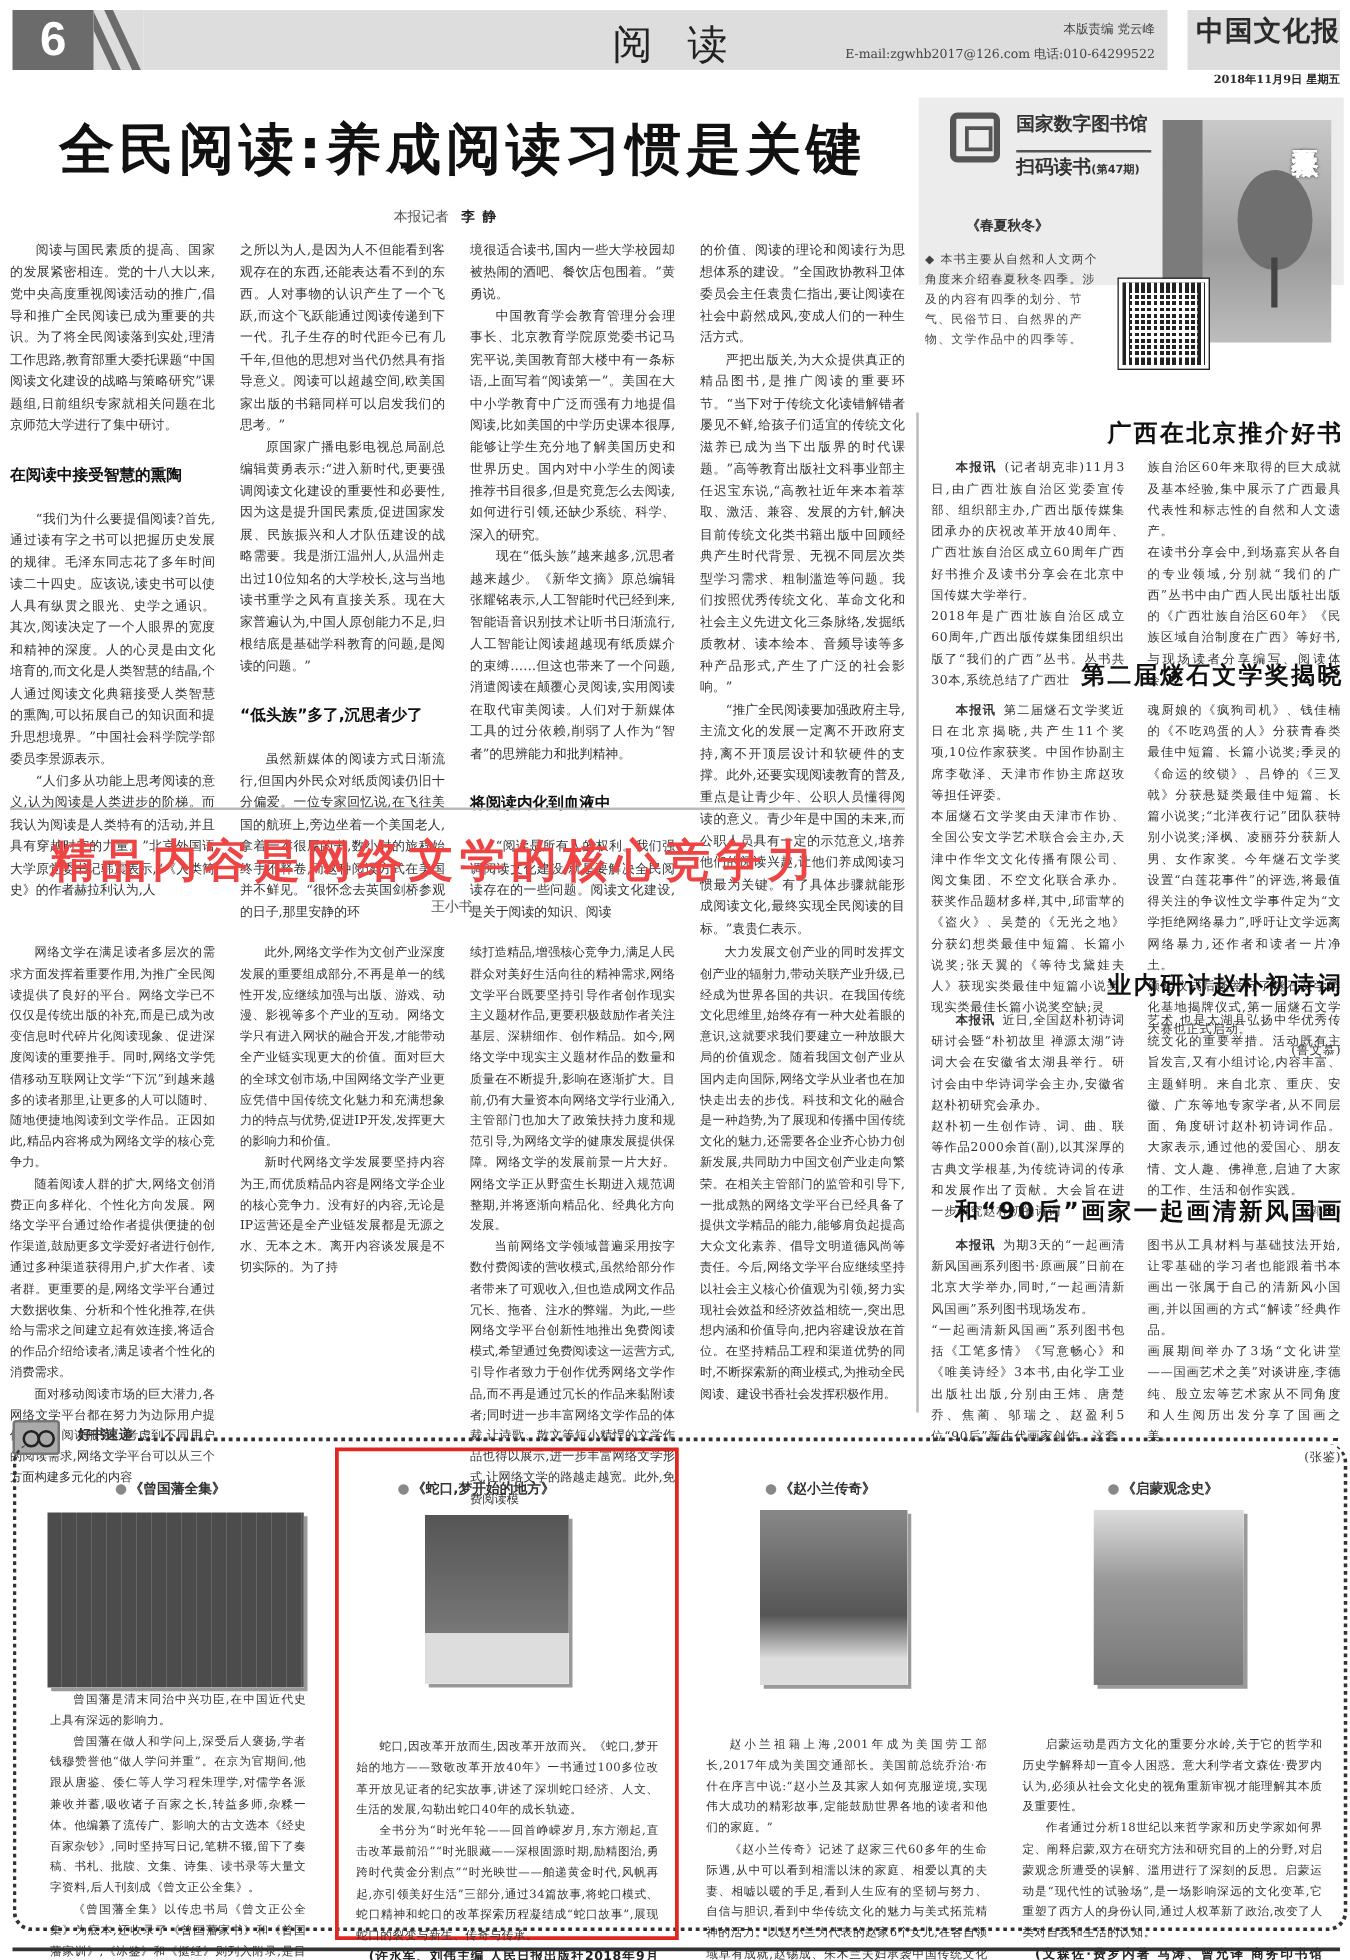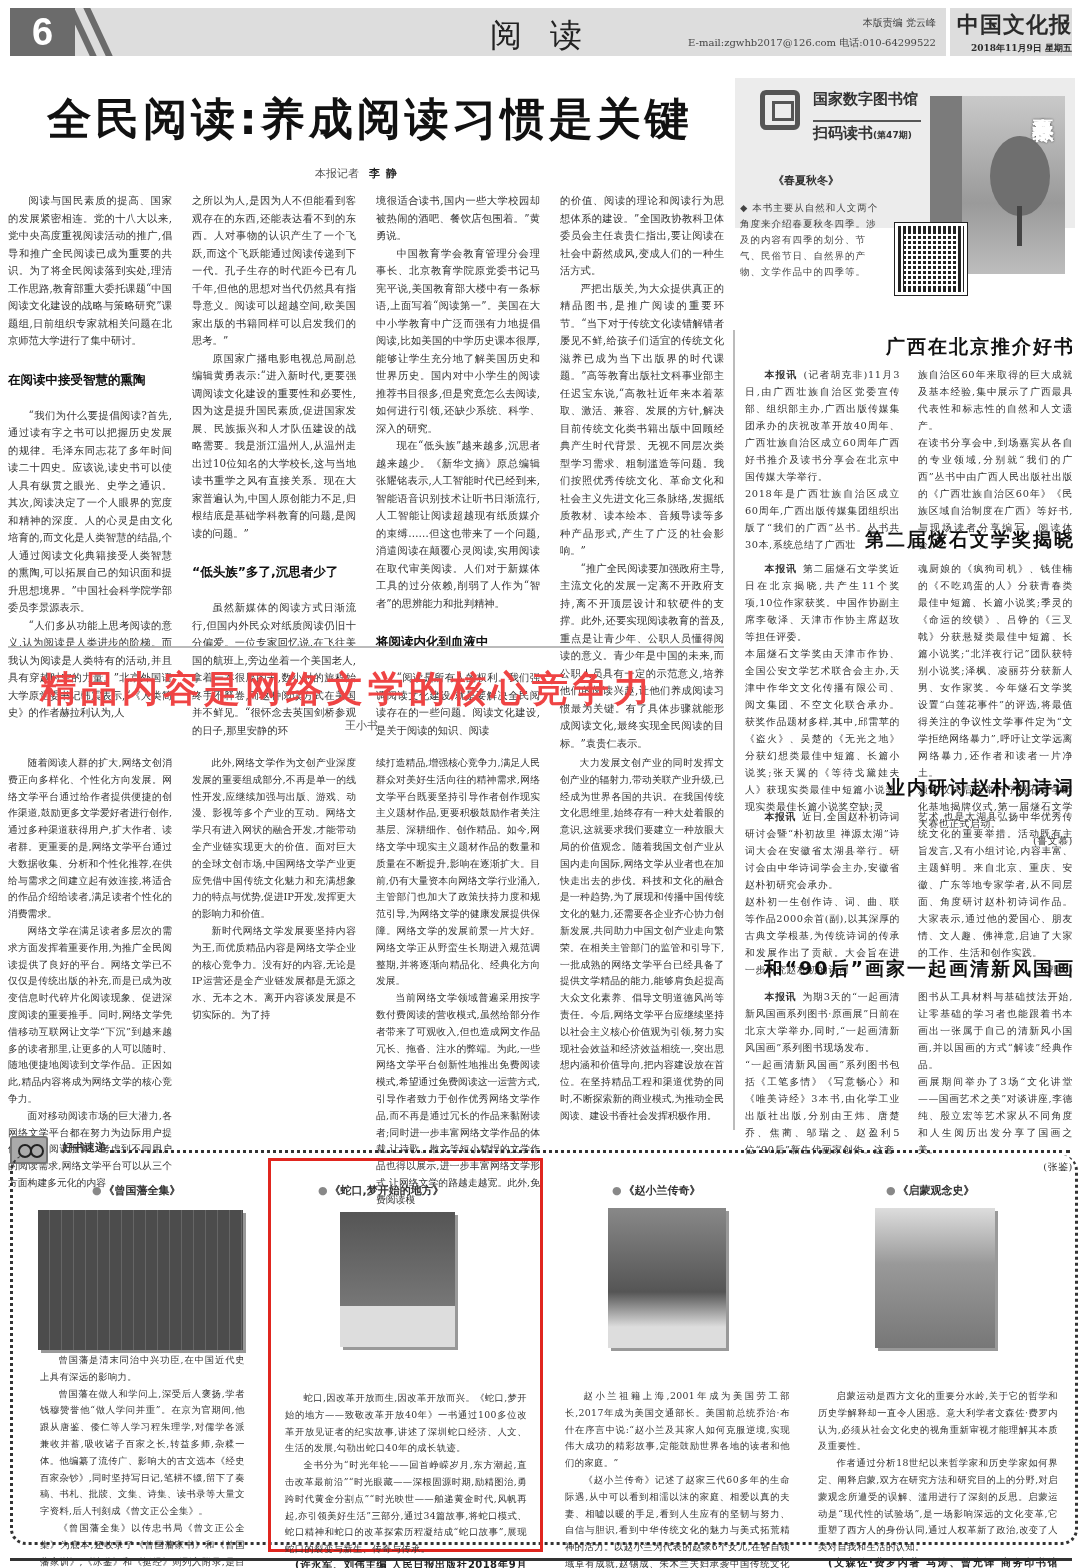--- a/index.html
+++ b/index.html
@@ -2,27 +2,27 @@
 <html><head>
 <meta charset="utf-8">
 <style>
 *{box-sizing:border-box;margin:0;padding:0}
 body{width:1080px;height:1568px;background:#fff;font-family:"DejaVu Sans",sans-serif;color:#2a2a2a;position:relative;overflow:hidden}
 .masthead{position:absolute;left:10px;top:8px;width:1062px;height:48px;display:flex}
 .pgnum{width:65px;height:48px;background:#6b6b6b;color:#fff;font:bold 38px "Liberation Sans",sans-serif;display:flex;align-items:center;justify-content:center}
 .slash{width:40px;height:48px;background:#ddd;position:relative;overflow:hidden}
 .slash:before,.slash:after{content:"";position:absolute;top:-5px;width:7px;height:60px;background:#6b6b6b;transform:skewX(25deg)}
 .slash:before{left:4px}.slash:after{left:20px}
-.mh-band{flex:1;background:#ddd;position:relative;margin-right:4px}
+.mh-band{flex:1;background:#ddd;position:relative;margin-right:16px}
 .mh-section{position:absolute;left:375px;top:6px;font:32px "DejaVu Serif",serif;letter-spacing:28px;color:#222}
 .mh-editor{position:absolute;right:10px;top:8px;font-size:10px;color:#444}
 .mh-contact{position:absolute;right:10px;top:28px;font:10px "DejaVu Serif",serif;color:#444}
 .mh-logo{width:122px;background:#ddd;text-align:right}
 .logo-text{font:bold 22px "DejaVu Serif",serif;margin-top:2px;letter-spacing:1px}
-.logo-date{font:bold 9px "DejaVu Serif",serif;margin-top:2px}
+.logo-date{font:bold 9px "DejaVu Serif",serif;margin-top:17px}
 .headline{position:absolute;left:30px;top:90px;width:680px;font:bold 44px "DejaVu Sans",sans-serif;letter-spacing:4px;color:#111;text-align:center}
 .byline{position:absolute;font-size:11px;color:#555}
 .byline b{color:#222;margin-left:10px;letter-spacing:6px}
 .col{position:absolute;font:10.3px/17.5px "DejaVu Serif",serif;color:#333;text-align:justify}
 .col p{text-indent:2em}
 .subhead{font:bold 12.5px "DejaVu Sans",sans-serif;color:#111;margin:22px 0 18px;text-indent:0 !important}
 .hr{position:absolute;background:#bbb;height:2px}
 .vr{position:absolute;background:#bbb;width:2px}
 .sidebox{position:absolute;left:735px;top:78px;width:340px;height:150px;background:#ececec}
 .sb-logo{position:absolute;left:25px;top:12px;width:40px;height:40px;border:5px solid #555;border-radius:6px}
@@ -162,22 +162,22 @@
   </div>
 <div class="rcol" style="left:918px;top:988px;width:155px">
     <p style="text-indent:0;white-space:pre-line">图书从工具材料与基础技法开始,让零基础的学习者也能跟着书本画出一张属于自己的清新风小国画,并以国画的方式“解读”经典作品。
 画展期间举办了3场“文化讲堂——国画艺术之美”对谈讲座,李德纯、殷立宏等艺术家从不同角度和人生阅历出发分享了国画之美。</p>
     <span class="sig">(张鉴)</span>
   </div>
 
 <div class="h2">精品内容是网络文学的核心竞争力</div>
 <div class="byline" style="left:345px;top:718px">王小书</div>
 <div class="col" style="left:8px;top:755px;width:164px;font-size:9.8px;line-height:16.8px">
+  <p>网络文学在满足读者多层次的需求方面发挥着重要作用,为推广全民阅读提供了良好的平台。网络文学已不仅仅是传统出版的补充,而是已成为改变信息时代碎片化阅读现象、促进深度阅读的重要推手。同时,网络文学凭借移动互联网让文学“下沉”到越来越多的读者那里,让更多的人可以随时、随地便捷地阅读到文学作品。正因如此,精品内容将成为网络文学的核心竞争力。</p>
   <p>随着阅读人群的扩大,网络文创消费正向多样化、个性化方向发展。网络文学平台通过给作者提供便捷的创作渠道,鼓励更多文学爱好者进行创作,通过多种渠道获得用户,扩大作者、读者群。更重要的是,网络文学平台通过大数据收集、分析和个性化推荐,在供给与需求之间建立起有效连接,将适合的作品介绍给读者,满足读者个性化的消费需求。</p>
-  <p>网络文学在满足读者多层次的需求方面发挥着重要作用,为推广全民阅读提供了良好的平台。网络文学已不仅仅是传统出版的补充,而是已成为改变信息时代碎片化阅读现象、促进深度阅读的重要推手。同时,网络文学凭借移动互联网让文学“下沉”到越来越多的读者那里,让更多的人可以随时、随地便捷地阅读到文学作品。正因如此,精品内容将成为网络文学的核心竞争力。</p>
   <p>面对移动阅读市场的巨大潜力,各网络文学平台都在努力为边际用户提供更多的阅读服务。考虑到不同用户的阅读需求,网络文学平台可以从三个方面构建多元化的内容</p>
 </div>
 <div class="col" style="left:192px;top:755px;width:164px;font-size:9.8px;line-height:16.8px">
   <p>此外,网络文学作为文创产业深度发展的重要组成部分,不再是单一的线性开发,应继续加强与出版、游戏、动漫、影视等多个产业的互动。网络文学只有进入网状的融合开发,才能带动全产业链实现更大的价值。面对巨大的全球文创市场,中国网络文学产业更应凭借中国传统文化魅力和充满想象力的特点与优势,促进IP开发,发挥更大的影响力和价值。</p>
   <p>新时代网络文学发展要坚持内容为王,而优质精品内容是网络文学企业的核心竞争力。没有好的内容,无论是IP运营还是全产业链发展都是无源之水、无本之木。离开内容谈发展是不切实际的。为了持</p>
 </div>
 <div class="col" style="left:376px;top:755px;width:164px;font-size:9.8px;line-height:16.8px">
   <p style="text-indent:0">续打造精品,增强核心竞争力,满足人民群众对美好生活向往的精神需求,网络文学平台既要坚持引导作者创作现实主义题材作品,更要积极鼓励作者关注基层、深耕细作、创作精品。如今,网络文学中现实主义题材作品的数量和质量在不断提升,影响在逐渐扩大。目前,仍有大量资本向网络文学行业涌入,主管部门也加大了政策扶持力度和规范引导,为网络文学的健康发展提供保障。网络文学的发展前景一片大好。网络文学正从野蛮生长期进入规范调整期,并将逐渐向精品化、经典化方向发展。</p>
   <p>当前网络文学领域普遍采用按字数付费阅读的营收模式,虽然给部分作者带来了可观收入,但也造成网文作品冗长、拖沓、注水的弊端。为此,一些网络文学平台创新性地推出免费阅读模式,希望通过免费阅读这一运营方式,引导作者致力于创作优秀网络文学作品,而不再是通过冗长的作品来黏附读者;同时进一步丰富网络文学作品的体裁,让诗歌、散文等短小精悍的文学作品也得以展示,进一步丰富网络文学形式,让网络文学的路越走越宽。此外,免费阅读模</p>
 </div>

